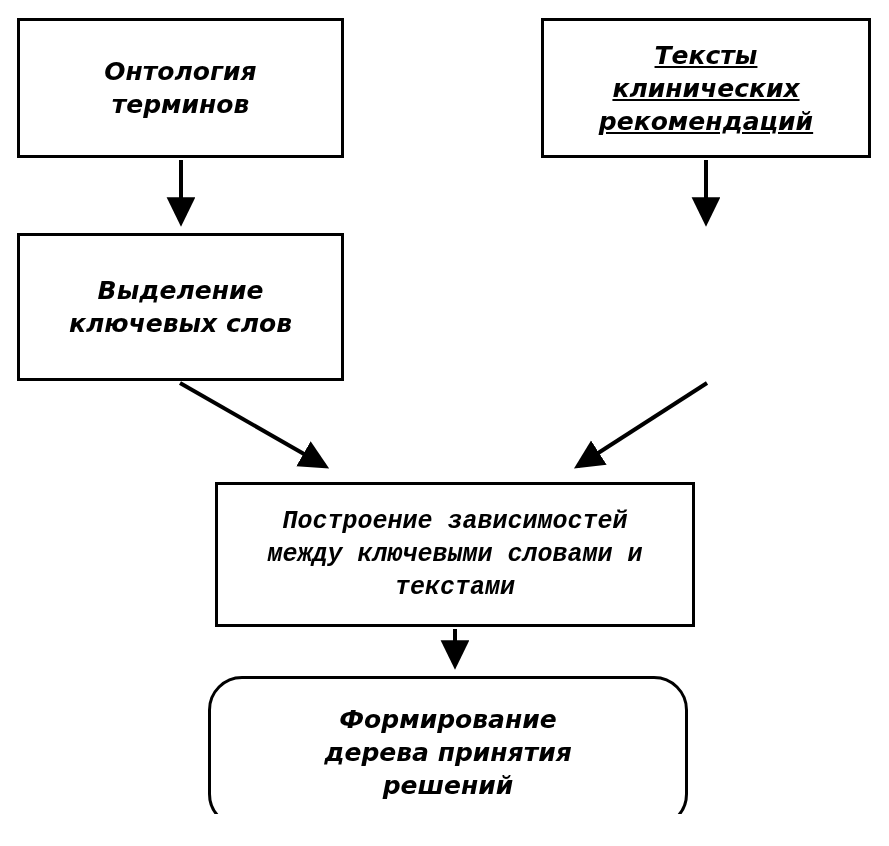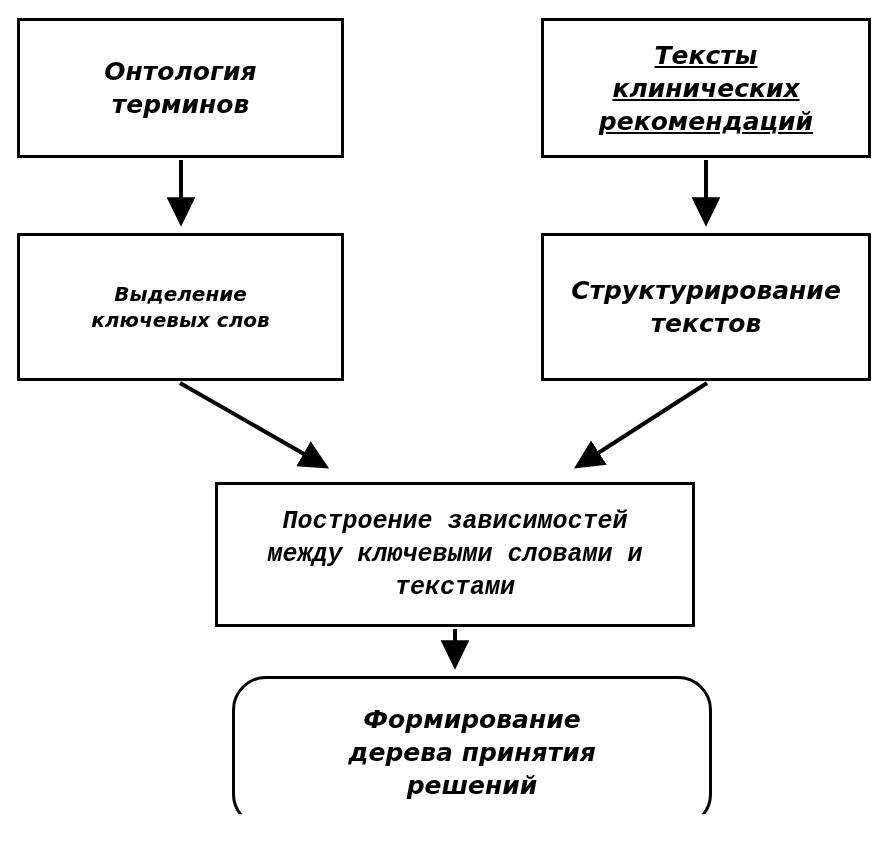--- a/index.html
+++ b/index.html
@@ -38,24 +38,24 @@
     position: absolute;
     left: 0;
     top: 0;
     width: 889px;
     height: 846px;
     pointer-events: none;
   }
   
   #node-ontology   { left: 17px;  top: 18px;  width: 327px; height: 140px; font-size: 25px; }
   #node-texts      { left: 541px; top: 18px;  width: 330px; height: 140px; font-size: 25px; text-decoration: underline; }
-  #node-keywords   { left: 17px;  top: 233px; width: 327px; height: 148px; font-size: 20px; }
+  #node-keywords   { left: 17px;  top: 233px; width: 327px; height: 148px; font-size: 25px; }
   #node-structure  { left: 541px; top: 233px; width: 330px; height: 148px; font-size: 25px; }
   #node-dependency { left: 215px; top: 482px; width: 480px; height: 145px; font-size: 25px; font-family: Liberation Mono, monospace; }
-  #node-tree       { left: 232px; top: 676px; width: 480px; height: 152px; font-size: 25px; }
+  #node-tree       { left: 208px; top: 676px; width: 480px; height: 152px; font-size: 25px; }
 </style>
 </head>
 <body>
 
 <div id="diagram-root">
 
   <svg class="edges" viewBox="0 0 889 846">
     <defs>
       <marker id="arrowhead" markerWidth="9" markerHeight="9" refX="6.2" refY="3.6" orient="auto" markerUnits="strokeWidth">
         <path d="M0,0 L7.4,3.6 L0,7.2 z" fill="#000000"></path>
@@ -76,22 +76,20 @@
   <div class="node" id="node-ontology">Онтология
 терминов</div>
 
   <div class="node" id="node-texts">Тексты
 клинических
 рекомендаций</div>
 
   <div class="node" id="node-keywords">Выделение
 ключевых слов</div>
 
-  <div class="node" id="node-structure">Структурирование
-текстов</div>
 
   <div class="node" id="node-dependency">Построение зависимостей
 между ключевыми словами и
 текстами</div>
 
   <div class="node rounded" id="node-tree">Формирование
 дерева принятия
 решений</div>
 
 </div>

